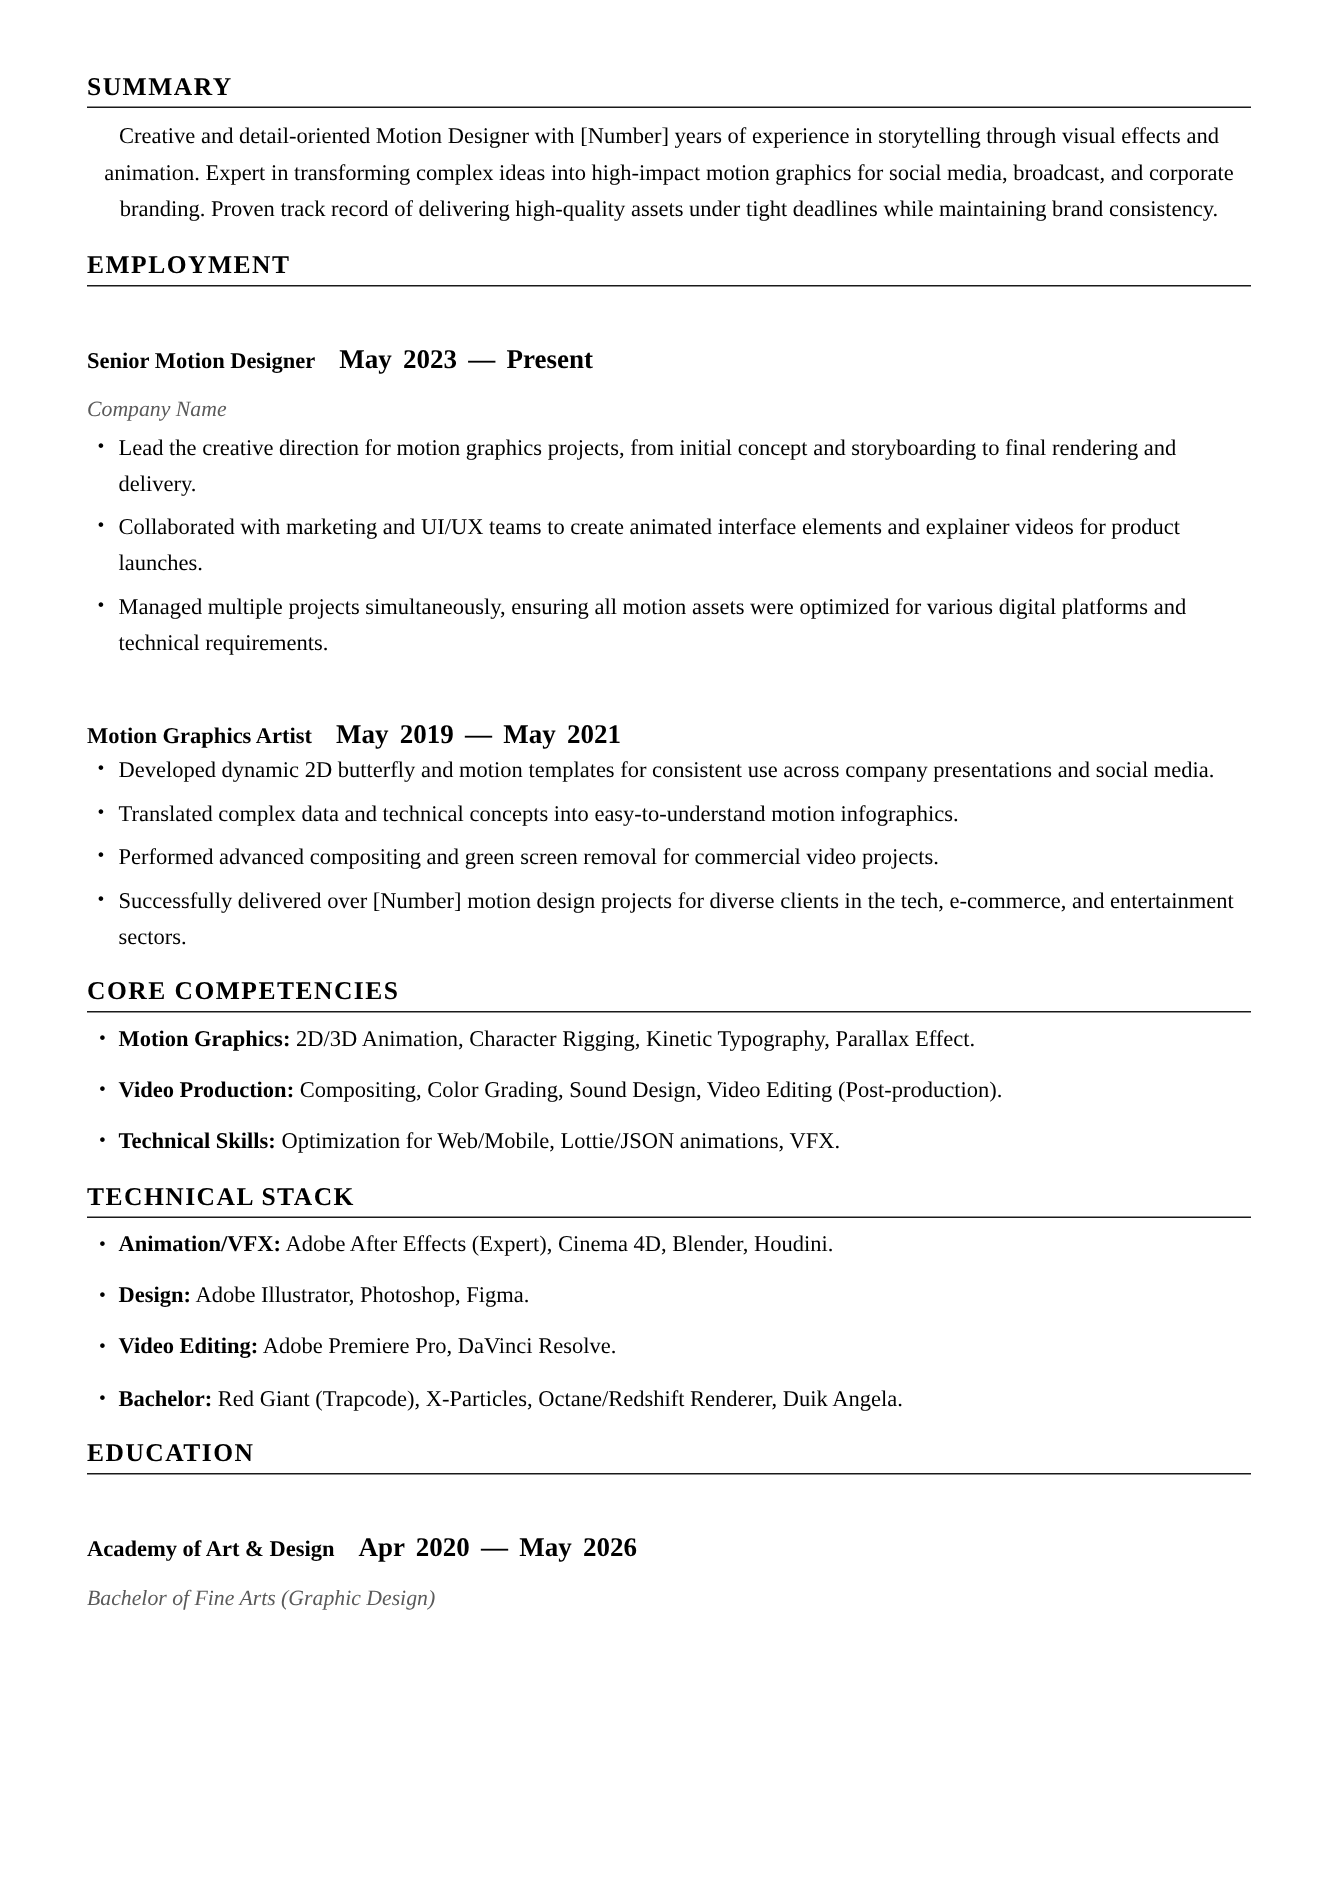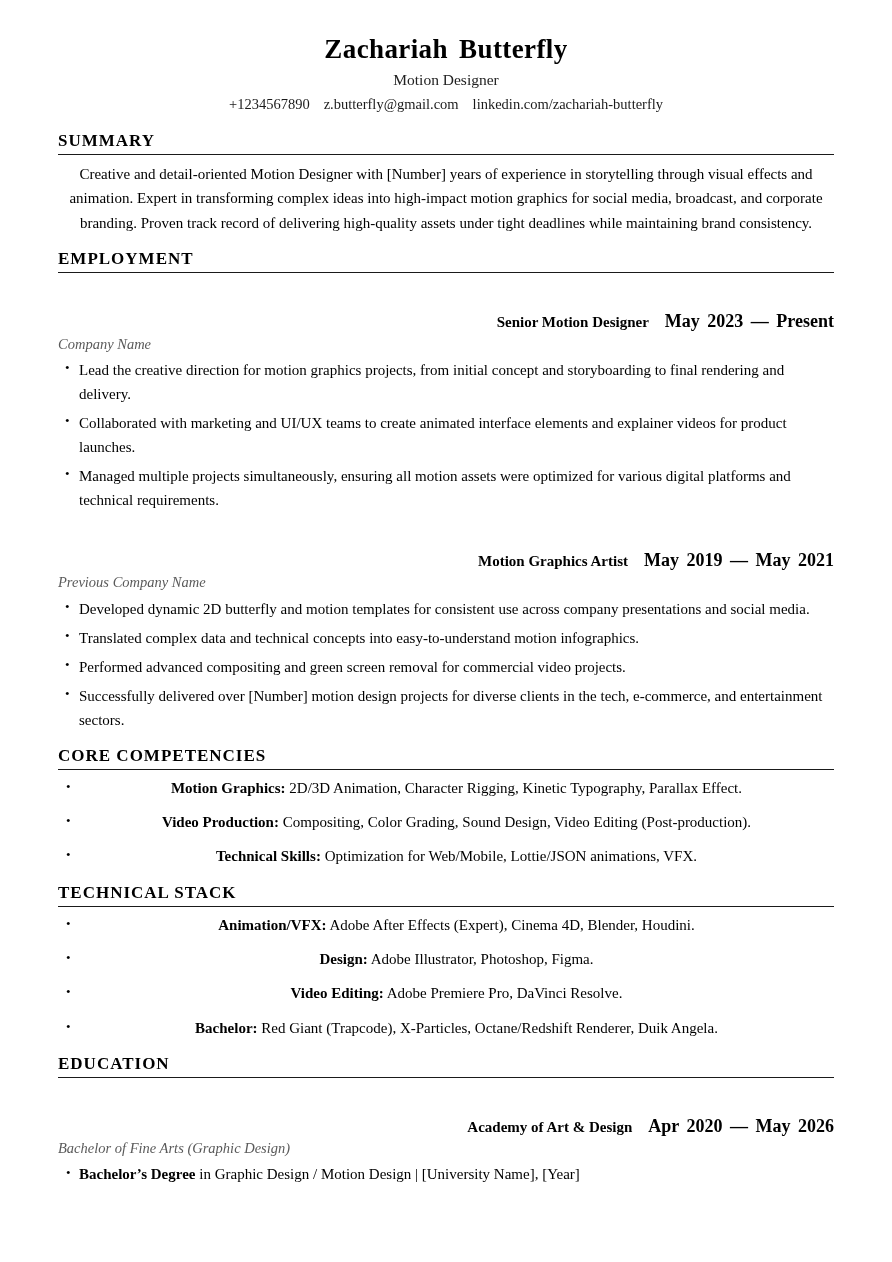--- a/index.html
+++ b/index.html
@@ -76,21 +76,21 @@
     line-height: 1.63;
     margin: 0;
     text-align: center;
   }
 
   
   .entry { margin-bottom: 13px; }
   .entry:last-child { margin-bottom: 0; }
   .entry-head {
     display: flex;
-    justify-content: flex-end;
+    justify-content: flex-start;
     align-items: baseline;
     gap: 16px;
     margin-top: 36px;
   }
   .entry-role {
     font-size: 15px;
     font-weight: bold;
     line-height: 1.35;
   }
   .entry-dates {
@@ -98,21 +98,21 @@
     font-weight: bold;
     white-space: nowrap;
     word-spacing: 3px;
     line-height: 1.35;
   }
   .entry-org {
     font-size: 14.5px;
     font-style: italic;
     color: #5a5a5a;
     line-height: 1.4;
-    margin-top: 0px;
+    margin-top: 12px;
     margin-bottom: 4px;
   }
 
   
   ul.bullets {
     list-style: none;
     margin: 0;
     padding: 0;
   }
   ul.bullets > li {
@@ -128,21 +128,20 @@
     position: absolute;
     left: 7px;
     top: 0;
     font-size: 13px;
   }
 
   ul.labeled {
     list-style: none;
     margin: 0;
     padding: 0;
-    text-align: center;
   }
   ul.labeled > li {
     position: relative;
     padding-left: 21px;
     font-size: 15px;
     line-height: 1.55;
     margin-bottom: 11px;
   }
   ul.labeled > li:last-child { margin-bottom: 0; }
   ul.labeled > li::before {
@@ -167,29 +166,20 @@
     left: 8px;
     top: 0;
     font-size: 13px;
   }
 </style>
 </head>
 <body>
 
 <div class="page">
 
-  <div class="doc-header">
-    <h1 class="name">Zachariah  Butterfly</h1>
-    <div class="job-title">Motion Designer</div>
-    <div class="contact-line">
-      <span class="contact-item">+1234567890</span>
-      <span class="contact-item">z.butterfly@gmail.com</span>
-      <span class="contact-item">linkedin.com/zachariah-butterfly</span>
-    </div>
-  </div>
 
   <div class="section">
     <h2 class="section-title">SUMMARY</h2>
     <hr class="section-rule">
     <p class="summary-text">Creative and detail-oriented Motion Designer with [Number] years of experience in storytelling through visual effects and animation. Expert in transforming complex ideas into high-impact motion graphics for social media, broadcast, and corporate branding. Proven track record of delivering high-quality assets under tight deadlines while maintaining brand consistency.</p>
   </div>
 
   <div class="section">
     <h2 class="section-title">EMPLOYMENT</h2>
     <hr class="section-rule">
@@ -205,21 +195,20 @@
         <li>Collaborated with marketing and UI/UX teams to create animated interface elements and explainer videos for product launches.</li>
         <li>Managed multiple projects simultaneously, ensuring all motion assets were optimized for various digital platforms and technical requirements.</li>
       </ul>
     </div>
 
     <div class="entry">
       <div class="entry-head">
         <div class="entry-role">Motion Graphics Artist</div>
         <div class="entry-dates">May 2019 — May 2021</div>
       </div>
-      <div class="entry-org">Previous Company Name</div>
       <ul class="bullets">
         <li>Developed dynamic 2D butterfly and motion templates for consistent use across company presentations and social media.</li>
         <li>Translated complex data and technical concepts into easy-to-understand motion infographics.</li>
         <li>Performed advanced compositing and green screen removal for commercial video projects.</li>
         <li>Successfully delivered over [Number] motion design projects for diverse clients in the tech, e-commerce, and entertainment sectors.</li>
       </ul>
     </div>
   </div>
 
   <div class="section">
@@ -259,19 +248,16 @@
 
   <div class="section">
     <h2 class="section-title">EDUCATION</h2>
     <hr class="section-rule">
     <div class="entry">
       <div class="entry-head">
         <div class="entry-role">Academy of Art &amp; Design</div>
         <div class="entry-dates">Apr 2020 — May 2026</div>
       </div>
       <div class="entry-org">Bachelor of Fine Arts (Graphic Design)</div>
-      <div class="edu-bullet">
-        <span class="lbl">Bachelor’s Degree</span><span> in Graphic Design / Motion Design | [University Name], [Year]</span>
-      </div>
     </div>
   </div>
 
 </div>
 
 </body></html>

